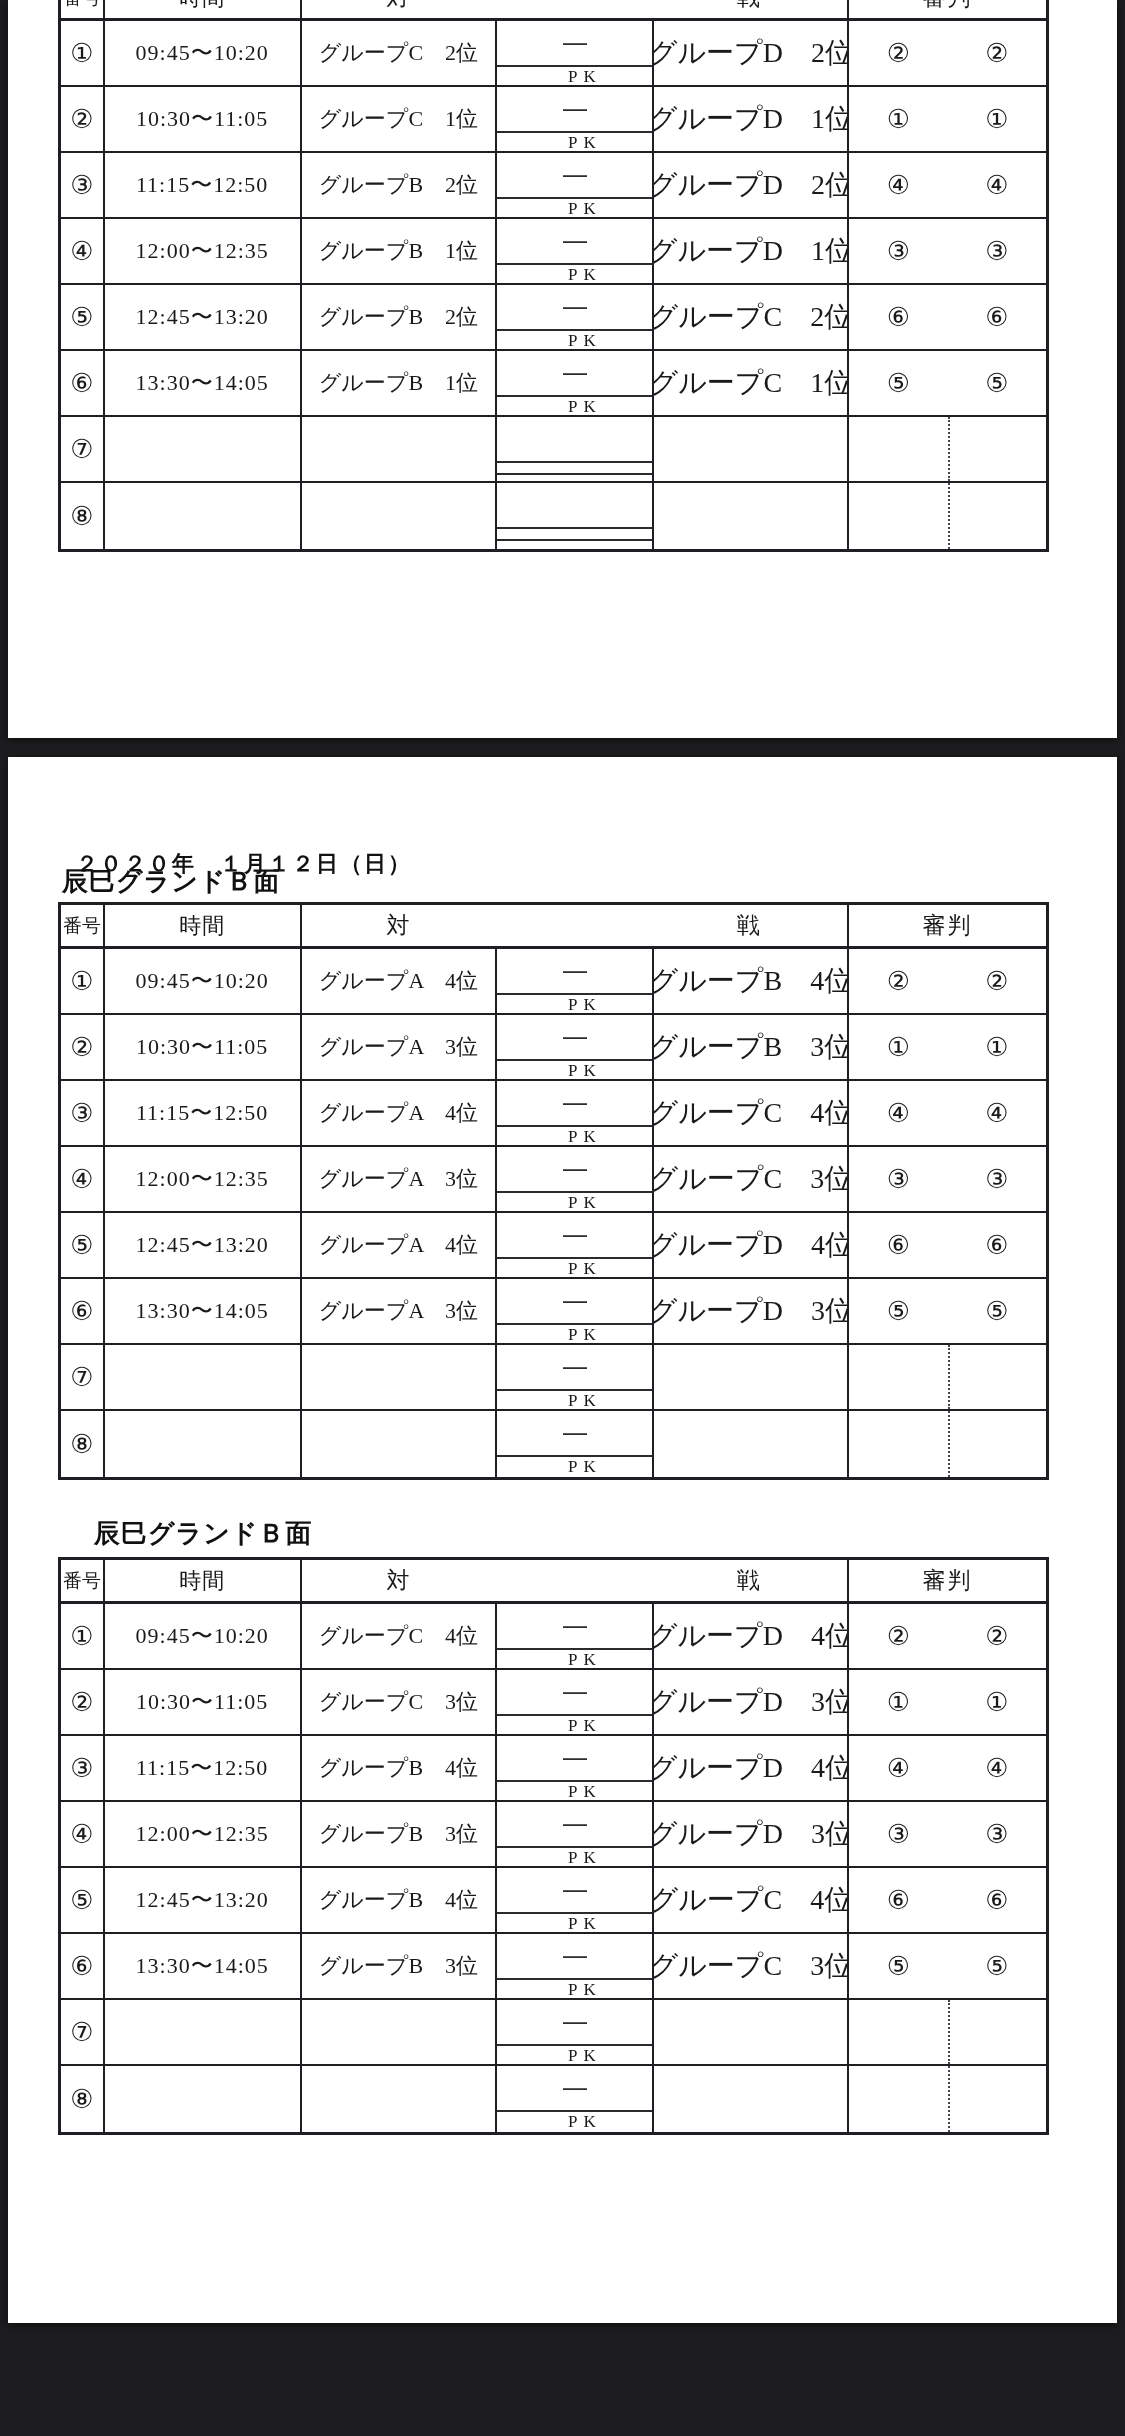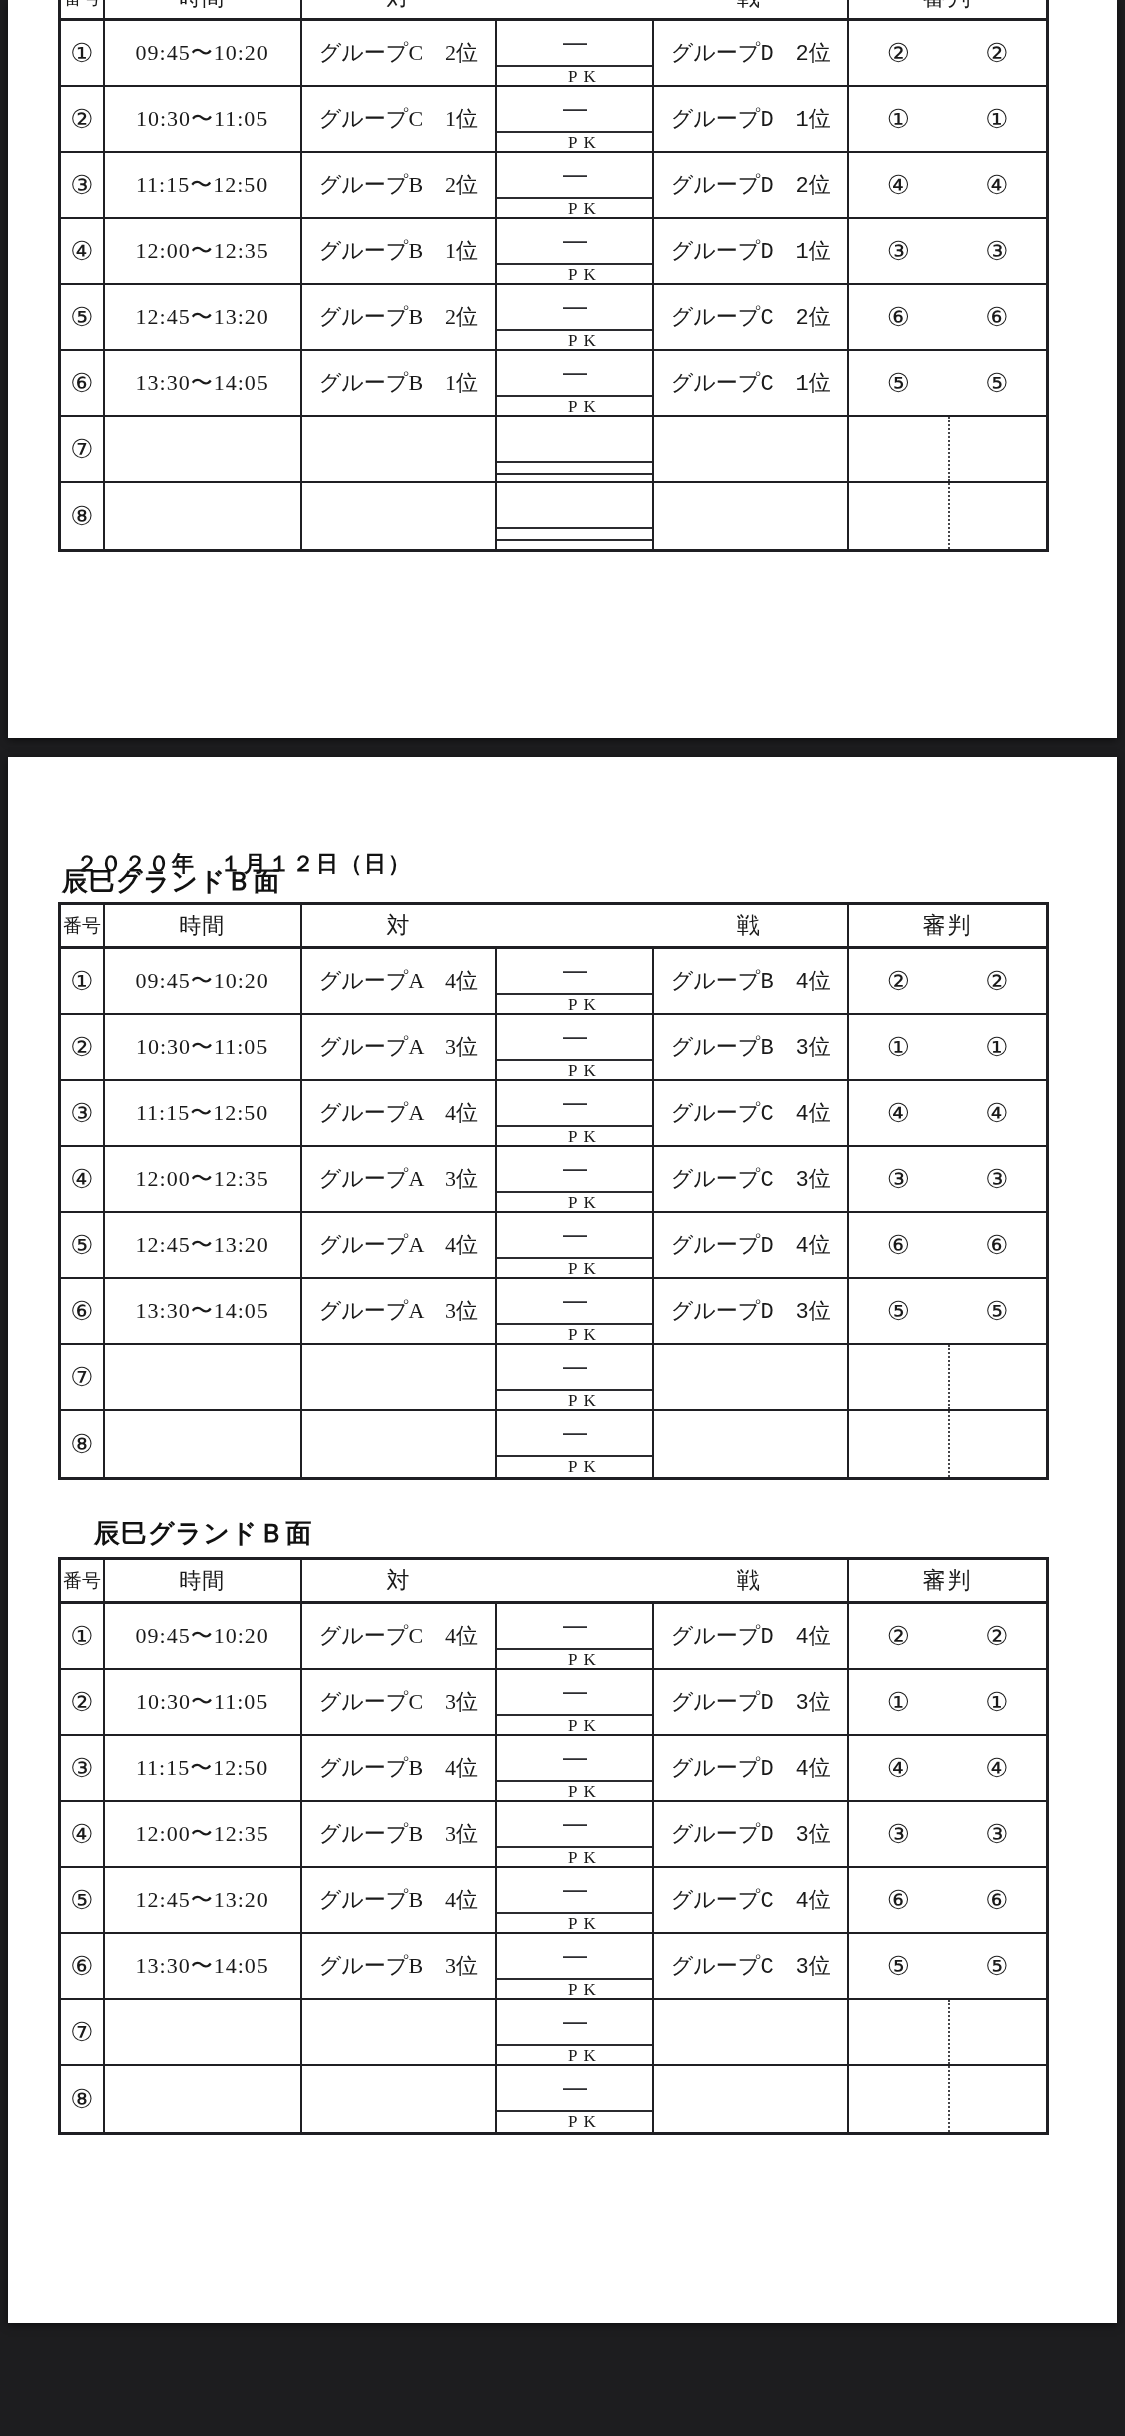--- a/index.html
+++ b/index.html
@@ -29,21 +29,21 @@
 
   .t-header{display:flex;height:44px;border-bottom:3px solid var(--line);align-items:stretch;}
   .t-row{display:flex;height:66px;border-bottom:2px solid var(--line);align-items:stretch;}
   .t-row:last-child{border-bottom:0;}
 
   .c{display:flex;align-items:center;justify-content:center;overflow:hidden;}
   .c + .c{border-left:2px solid var(--line);}
   .c.no{width:42px;}
   .c.time{width:198px;font-size:22px;letter-spacing:1px;white-space:nowrap;text-align:right;}
   .c.team1{width:197px;font-size:22px;white-space:nowrap;}
-  .c.team2{width:196px;font-size:22px;white-space:nowrap;font-family:Liberation Mono, monospace;}
+  .c.team2{width:196px;font-size:28px;white-space:nowrap;}
   .c.score{width:158px;flex-direction:column;align-items:stretch;justify-content:flex-start;}
   .c.ref{width:200px;justify-content:space-around;position:relative;}
 
   .h-label{font-size:23px;letter-spacing:2px;}
   .h-no{font-size:19px;letter-spacing:0;}
   .c.merged{width:551px;justify-content:flex-start;padding:0;}
   .merged-inner{display:flex;width:100%;align-items:center;}
   .merged-inner .tai{width:195px;text-align:center;}
   .merged-inner .gap{flex:1;}
   .merged-inner .sen{width:196px;text-align:center;}

